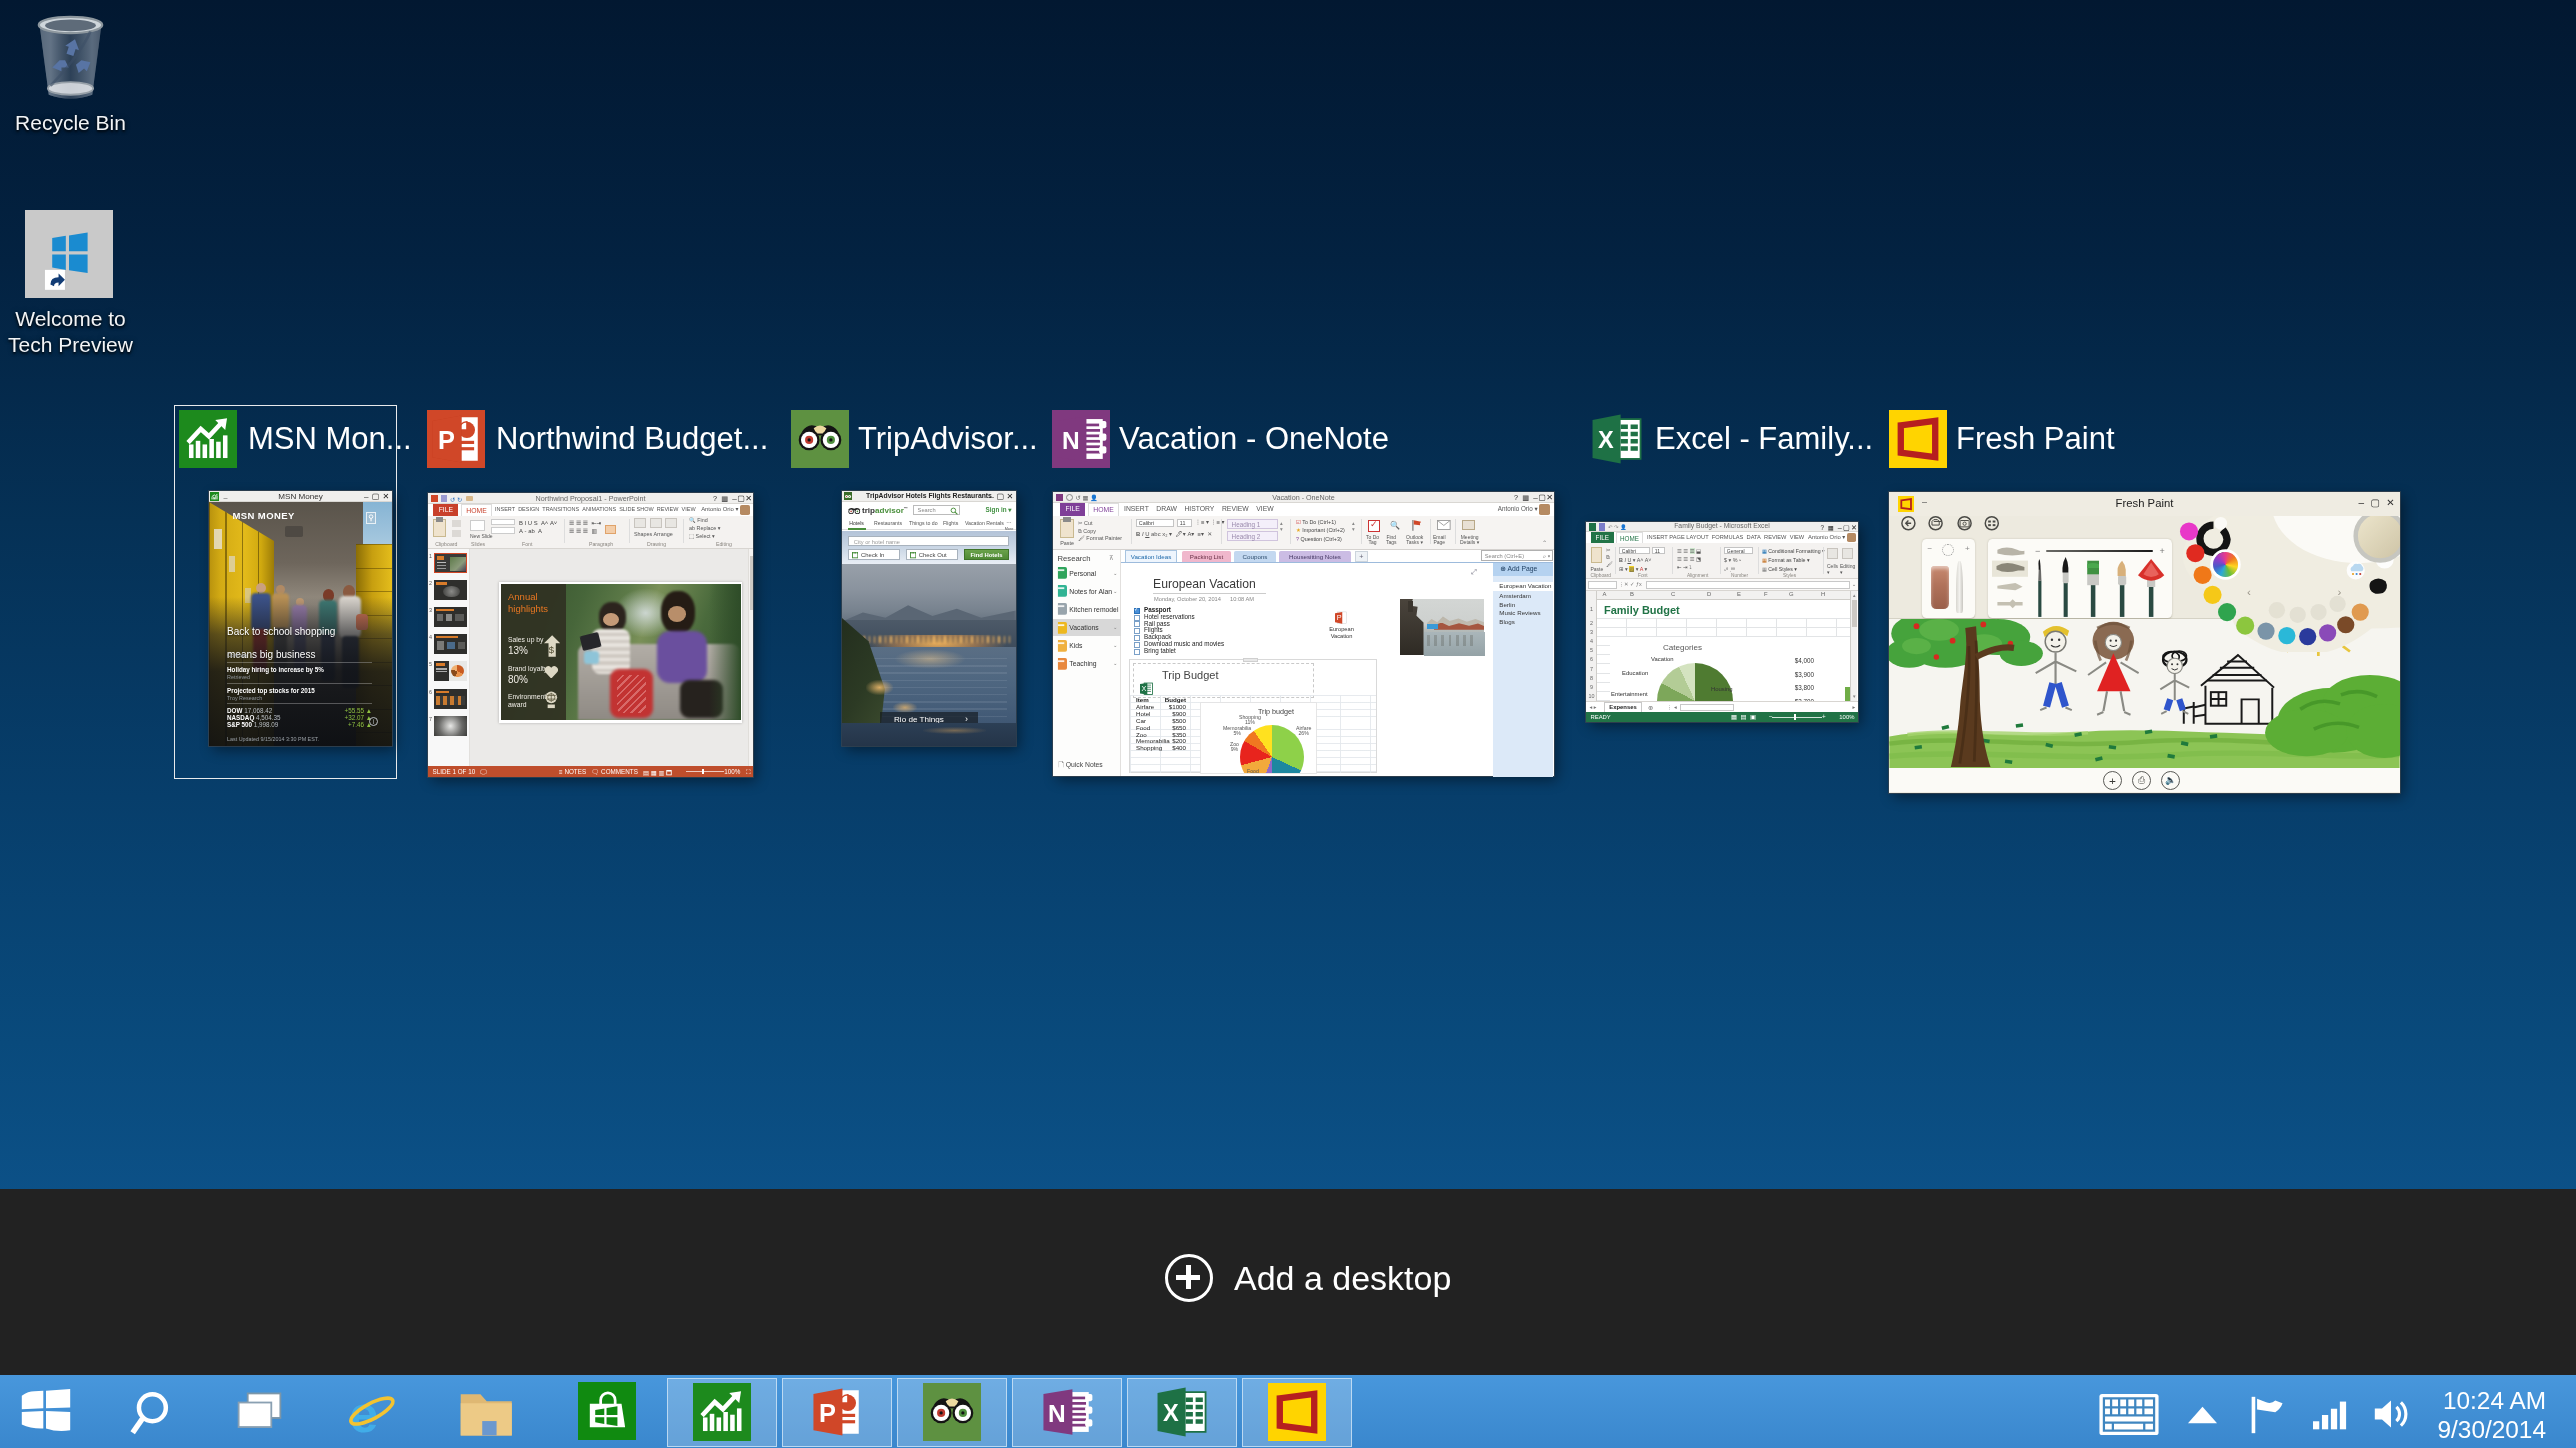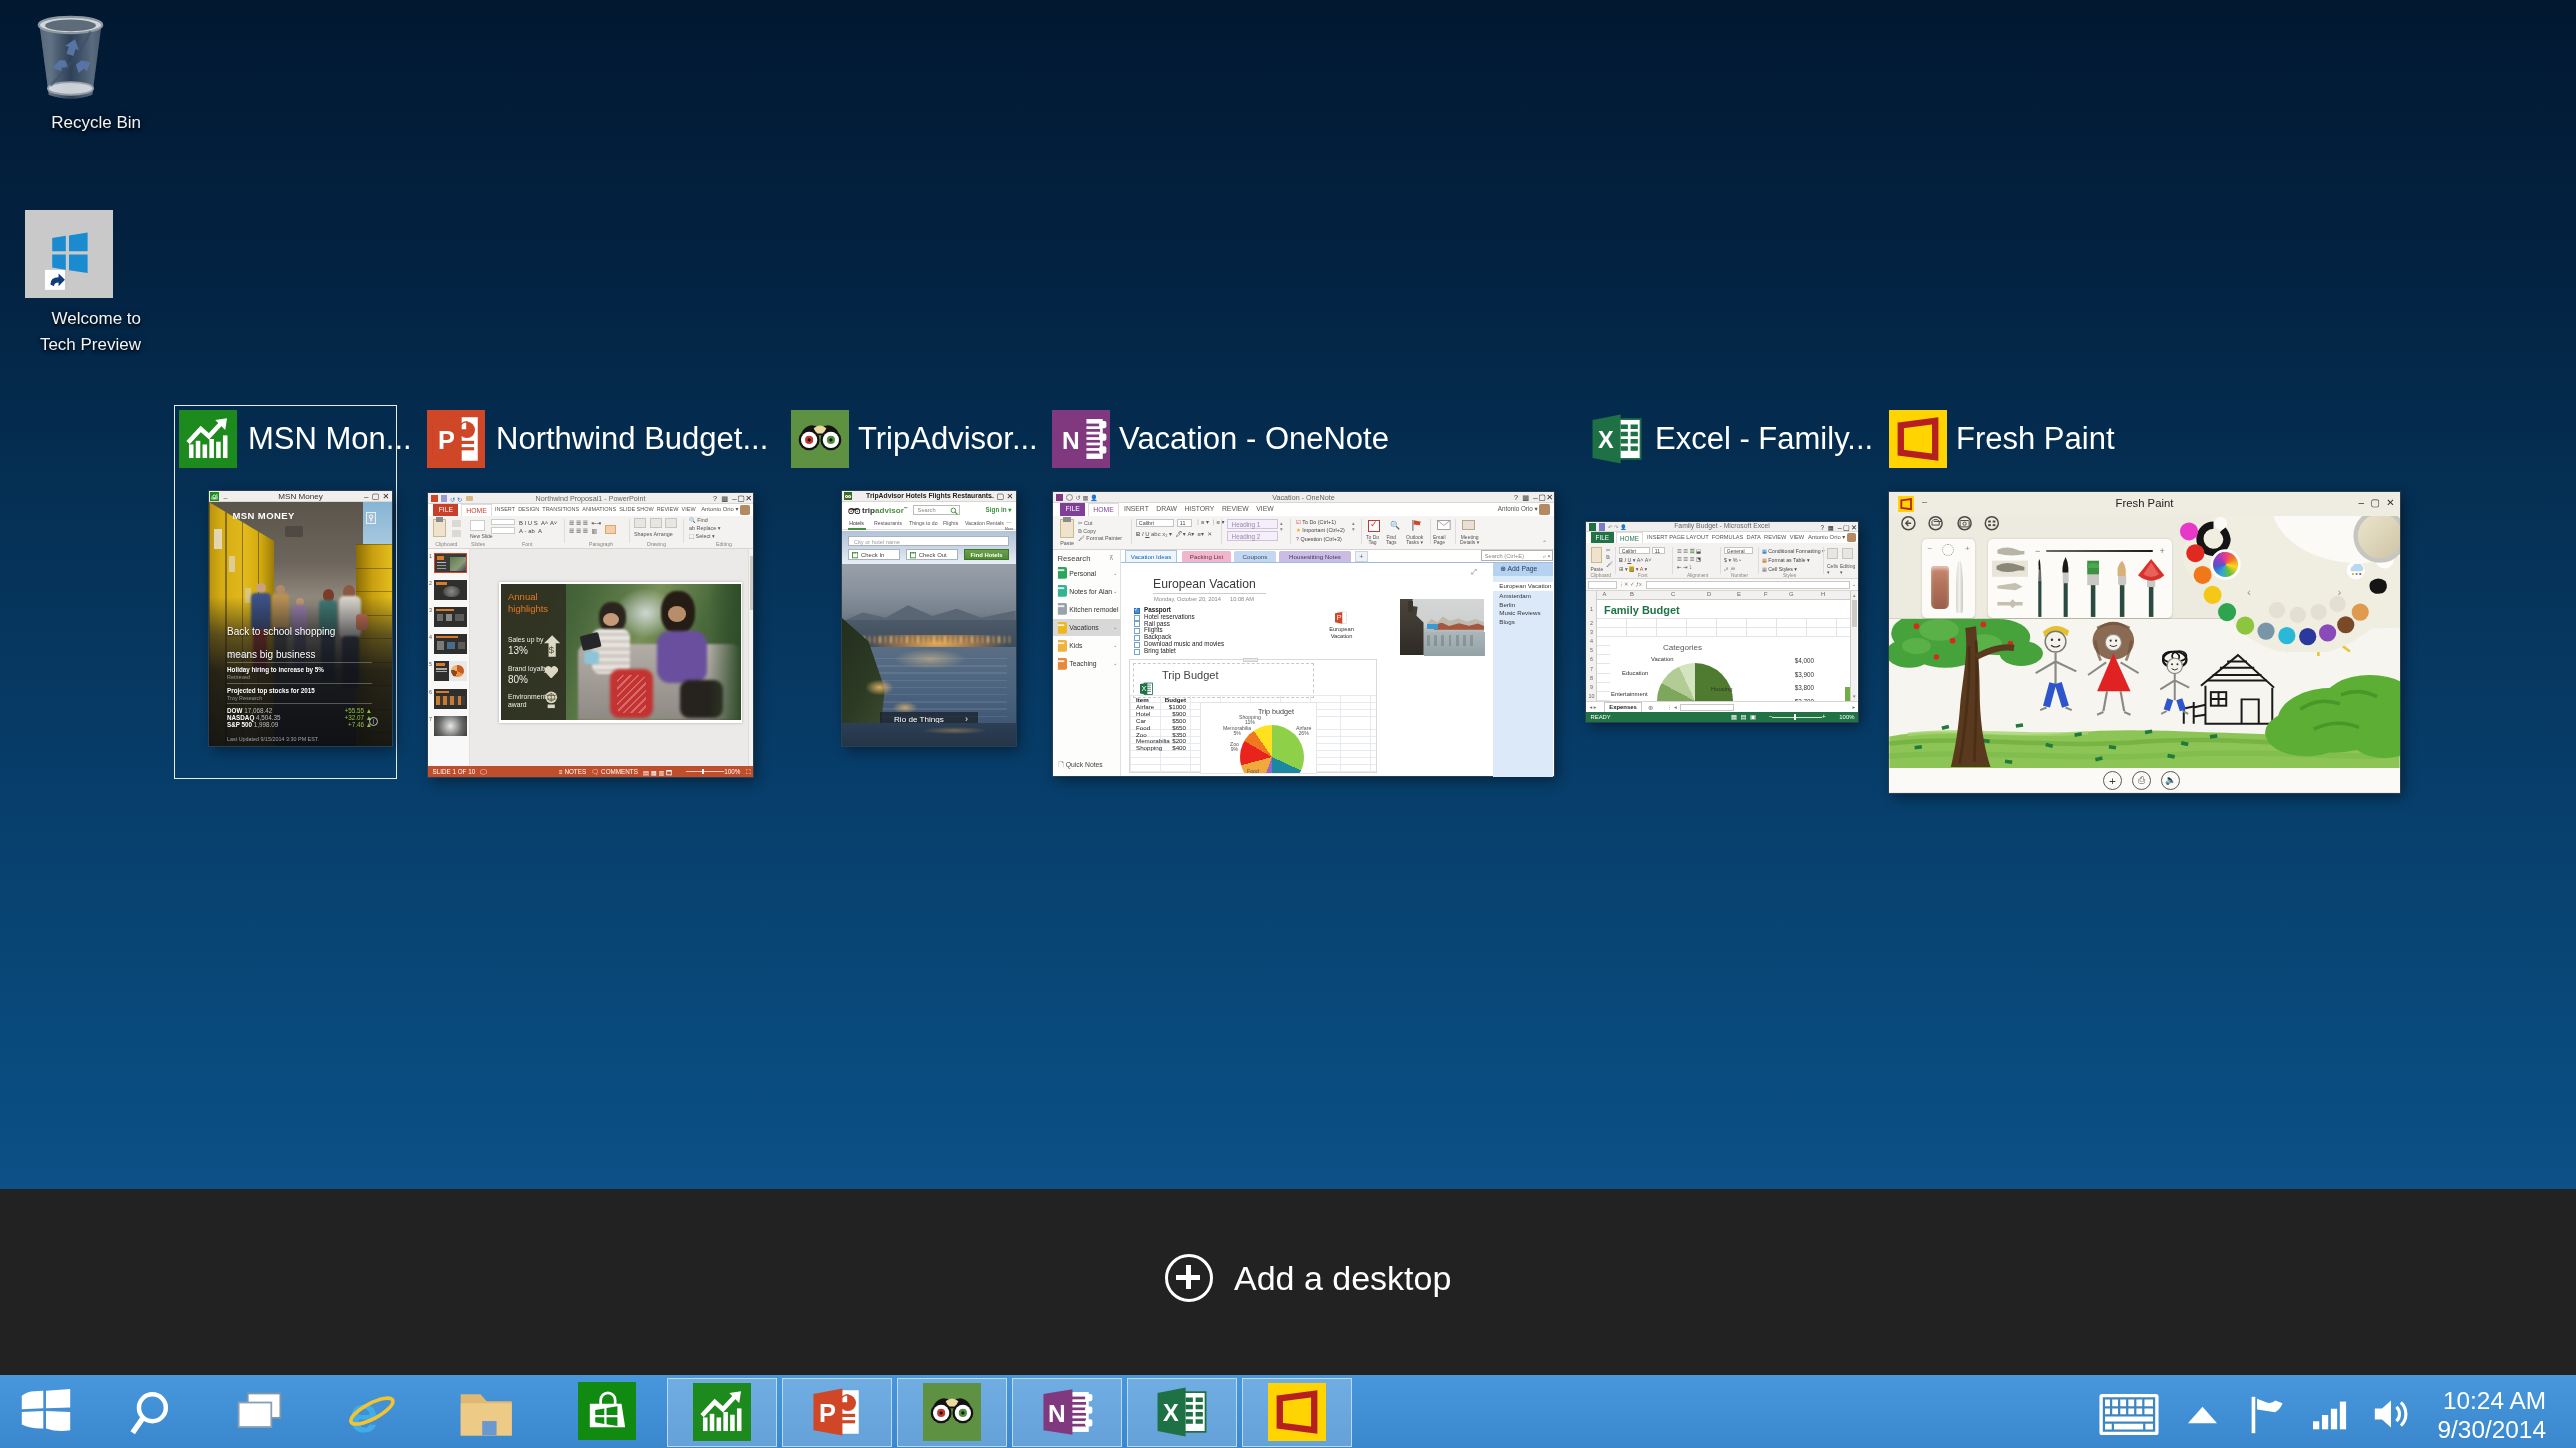--- a/index.html
+++ b/index.html
@@ -1,21 +1,21 @@
 <!DOCTYPE html>
 <html style="font-size:14.5px"><head>
 <meta charset="utf-8">
 <style>
 *{margin:0;padding:0;box-sizing:border-box}
 html,body{width:2576px;height:1448px;overflow:hidden}
 body{font-family:"Liberation Sans",sans-serif}
 #stage{position:relative;width:2576px;height:1448px;overflow:hidden;
 background:linear-gradient(180deg,#021831 0%,#032241 18%,#053156 36%,#073e6b 55%,#094a7c 72%,#0d538b 86%,#115a95 100%);}
 .abs{position:absolute}
-.lbl{position:absolute;color:#f2f4f6;font-size:17px;text-align:right;text-shadow:0 1.8px 2.7px rgba(0,0,0,.85),0 0 5.4px rgba(0,0,0,.5);line-height:26px}
+.lbl{position:absolute;color:#f2f4f6;font-size:21px;text-align:center;text-shadow:0 1.8px 2.7px rgba(0,0,0,.85),0 0 5.4px rgba(0,0,0,.5);line-height:26px}
 .ttl{position:absolute;top:410px;height:58px;line-height:58px;color:#fff;font-size:31px;white-space:nowrap}
 .icon64{position:absolute;top:410px;width:58px;height:58px}
 .win{position:absolute;background:#fff;box-shadow:0 0 0 0.9px rgba(60,70,80,.8),3.6px 4.5px 12.7px rgba(0,0,0,.45);font-size:5.4px;line-height:normal}
 .cap{position:absolute;left:0;top:0;right:0;height:11px;background:#f0efed;border-bottom:0.9px solid #d9d7d3}
 .capt{position:absolute;top:0.9px;width:100%;text-align:center;font-size:8.1px;color:#333;letter-spacing:0}
 .wb{position:absolute;top:0;font-size:8.1px;color:#222;line-height:11px}
 </style>
 </head>
 <body>
 <div id="stage">

